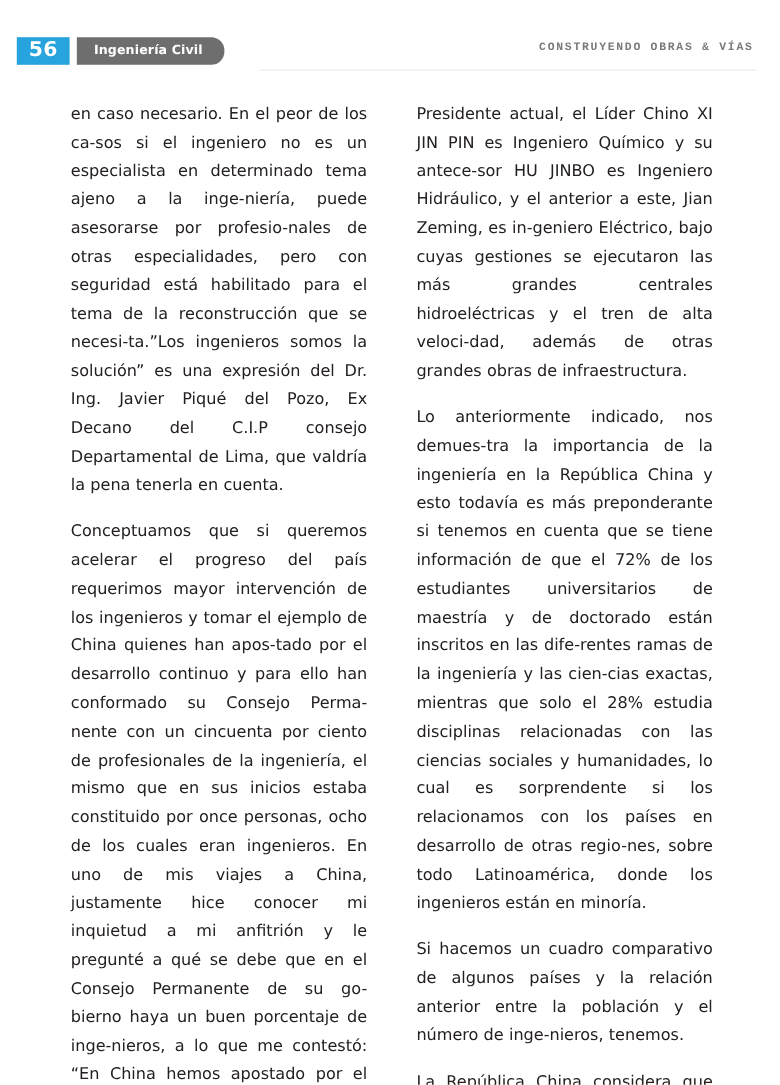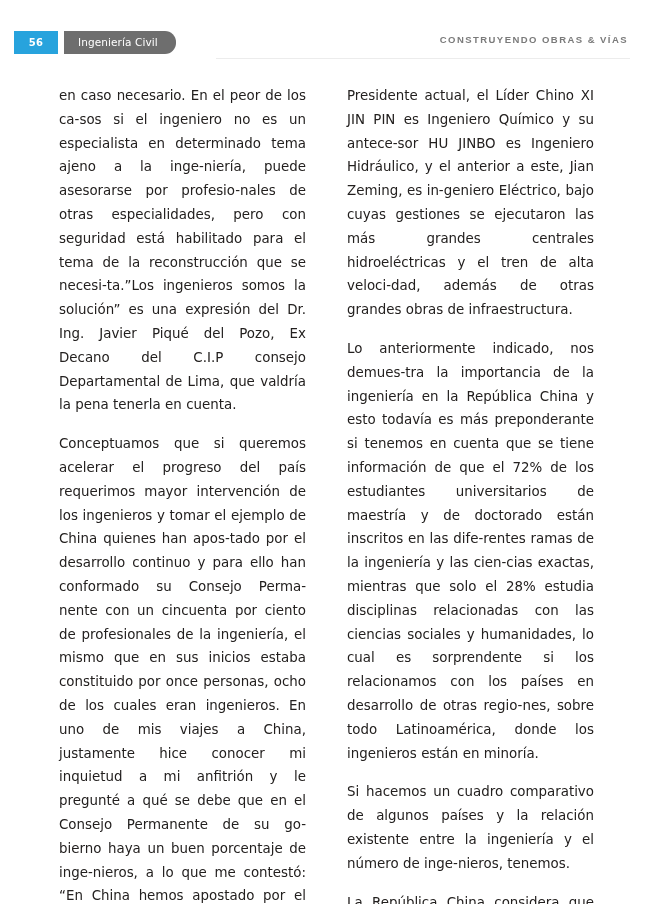--- a/index.html
+++ b/index.html
@@ -39,49 +39,49 @@
     display: flex;
     align-items: stretch;
     height: 23px;
   }
 
   .page-number-box {
     background: #27a3dd;
     color: #ffffff;
     font-family: "DejaVu Sans", sans-serif;
     font-weight: bold;
-    font-size: 10px;
+    font-size: 17px;
     line-height: 23px;
     padding: 0 10px 0 10px;
     min-width: 24px;
     text-align: center;
     letter-spacing: 0.3px;
   }
 
   .section-tab {
     background: #6e6e6e;
     color: #ffffff;
     font-family: "DejaVu Sans", sans-serif;
-    font-weight: normal;
+    font-weight: bold;
     font-size: 10.5px;
     line-height: 23px;
     padding: 0 18px 4px 14px;
     margin-left: 6px;
     border-top-right-radius: 11px;
     border-bottom-right-radius: 11px;
     letter-spacing: 0.1px;
     white-space: nowrap;
   }
 
   .header-right {
     position: absolute;
     right: 22px;
     top: 34px;
     color: #7a7a7a;
-    font-family: Liberation Sans, sans-serif;
+    font-family: Liberation Mono, monospace;
     font-weight: bold;
     font-size: 9.5px;
     letter-spacing: 1.45px;
     white-space: nowrap;
   }
 
   .header-rule {
     position: absolute;
     left: 216px;
     top: 58px;
@@ -140,18 +140,18 @@
 
     <div class="col col-left">
       <p>en caso necesario. En el peor de los ca-sos si el ingeniero no es un especialista en determinado tema ajeno a la inge-niería, puede asesorarse por profesio-nales de otras especialidades, pero con seguridad está habilitado para el tema de la reconstrucción que se necesi-ta.”Los ingenieros somos la solución” es una expresión del Dr. Ing. Javier Piqué del Pozo, Ex Decano del C.I.P  consejo Departamental de Lima, que valdría la pena tenerla en cuenta.</p>
       <p>Conceptuamos que si queremos acelerar el progreso del país requerimos mayor intervención de los ingenieros y tomar el ejemplo de China quienes han apos-tado por el desarrollo continuo y para ello han conformado su Consejo Perma-nente con un cincuenta por ciento de profesionales de la ingeniería, el mismo que en sus inicios estaba constituido por once personas, ocho de los cuales eran ingenieros. En uno de mis viajes a China, justamente hice conocer mi inquietud a mi anfitrión y le pregunté a qué se debe que en el Consejo Permanente de su go-bierno haya un buen porcentaje de inge-nieros, a lo que me contestó: “En China hemos apostado por el desarrollo para lo cual requerimos ingenieros”.</p>
 
     </div>
 
     <div class="col col-right">
       <p>Presidente actual, el Líder Chino XI JIN PIN es Ingeniero Químico y su antece-sor HU JINBO es Ingeniero Hidráulico, y el anterior a este, Jian Zeming, es in-geniero Eléctrico, bajo cuyas gestiones se ejecutaron las más grandes centrales hidroeléctricas y el tren de alta veloci-dad, además de otras grandes obras de infraestructura.</p>
       <p>Lo anteriormente indicado, nos demues-tra la importancia de la ingeniería en la República China  y esto todavía es más preponderante si tenemos en cuenta que se tiene información de que el 72% de los estudiantes universitarios de maestría y de doctorado están inscritos en las dife-rentes ramas de la ingeniería y las cien-cias exactas, mientras que solo el 28% estudia disciplinas relacionadas con las ciencias sociales y humanidades, lo cual es sorprendente si los relacionamos con los países en desarrollo de otras regio-nes, sobre todo Latinoamérica, donde los ingenieros están en minoría.</p>
-      <p>Si hacemos un cuadro comparativo de algunos países y la relación existente entre la ingeniería y el número de inge-nieros, tenemos.</p>
+      <p>Si hacemos un cuadro comparativo de algunos países y la relación anterior entre la población y el número de inge-nieros, tenemos.</p>
       <p>La República China considera que para ser el país número uno en el mundo necesita invertir en educación, en cua-tro principales especialidades: Ciencia, Tecnología, Ingeniería y Matemáticas. Los estudiantes que destacan en estas especialidades son becados para es-tudiar en las principales universidades de EE.UU. y el Reino Unido, tales como</p>
     </div>
 
   </div>
 </div>
 
 </body></html>

